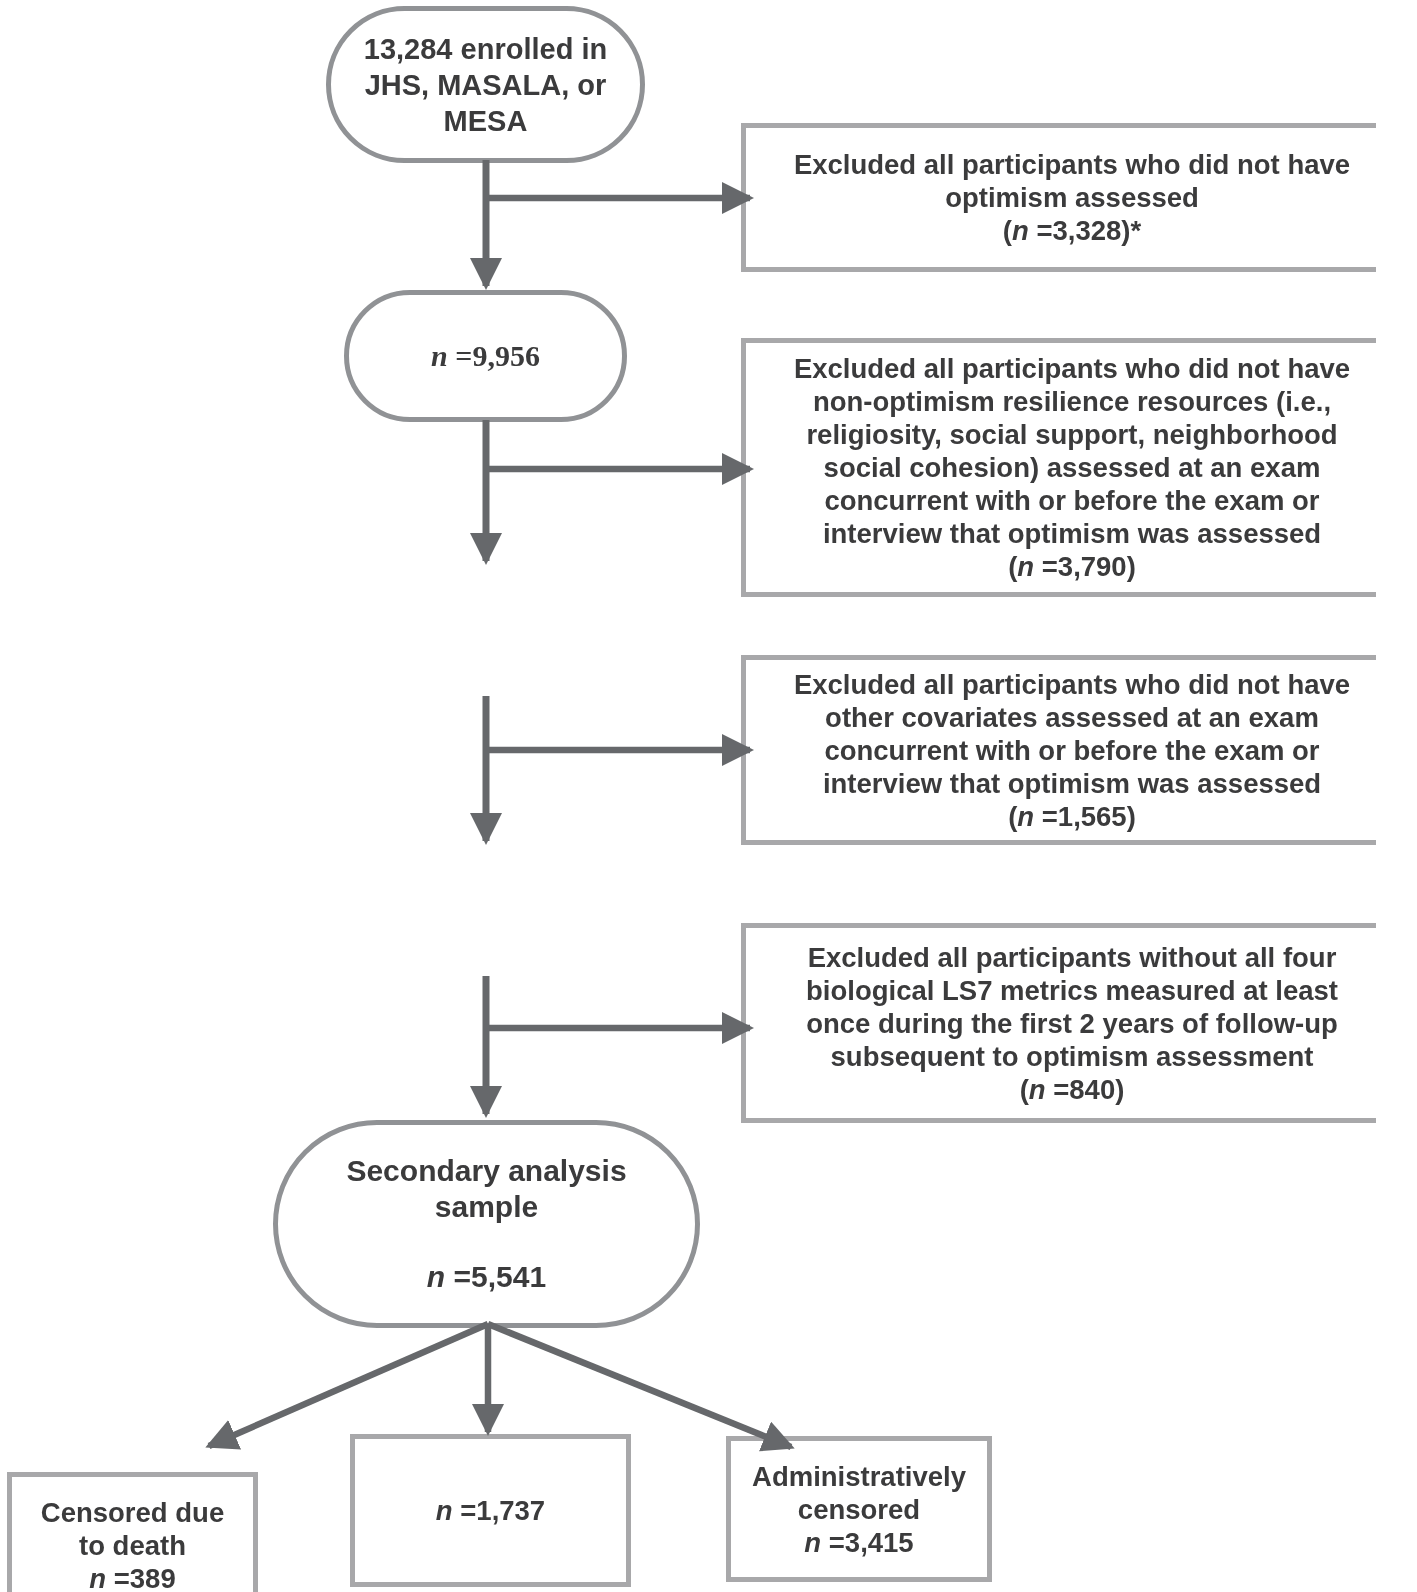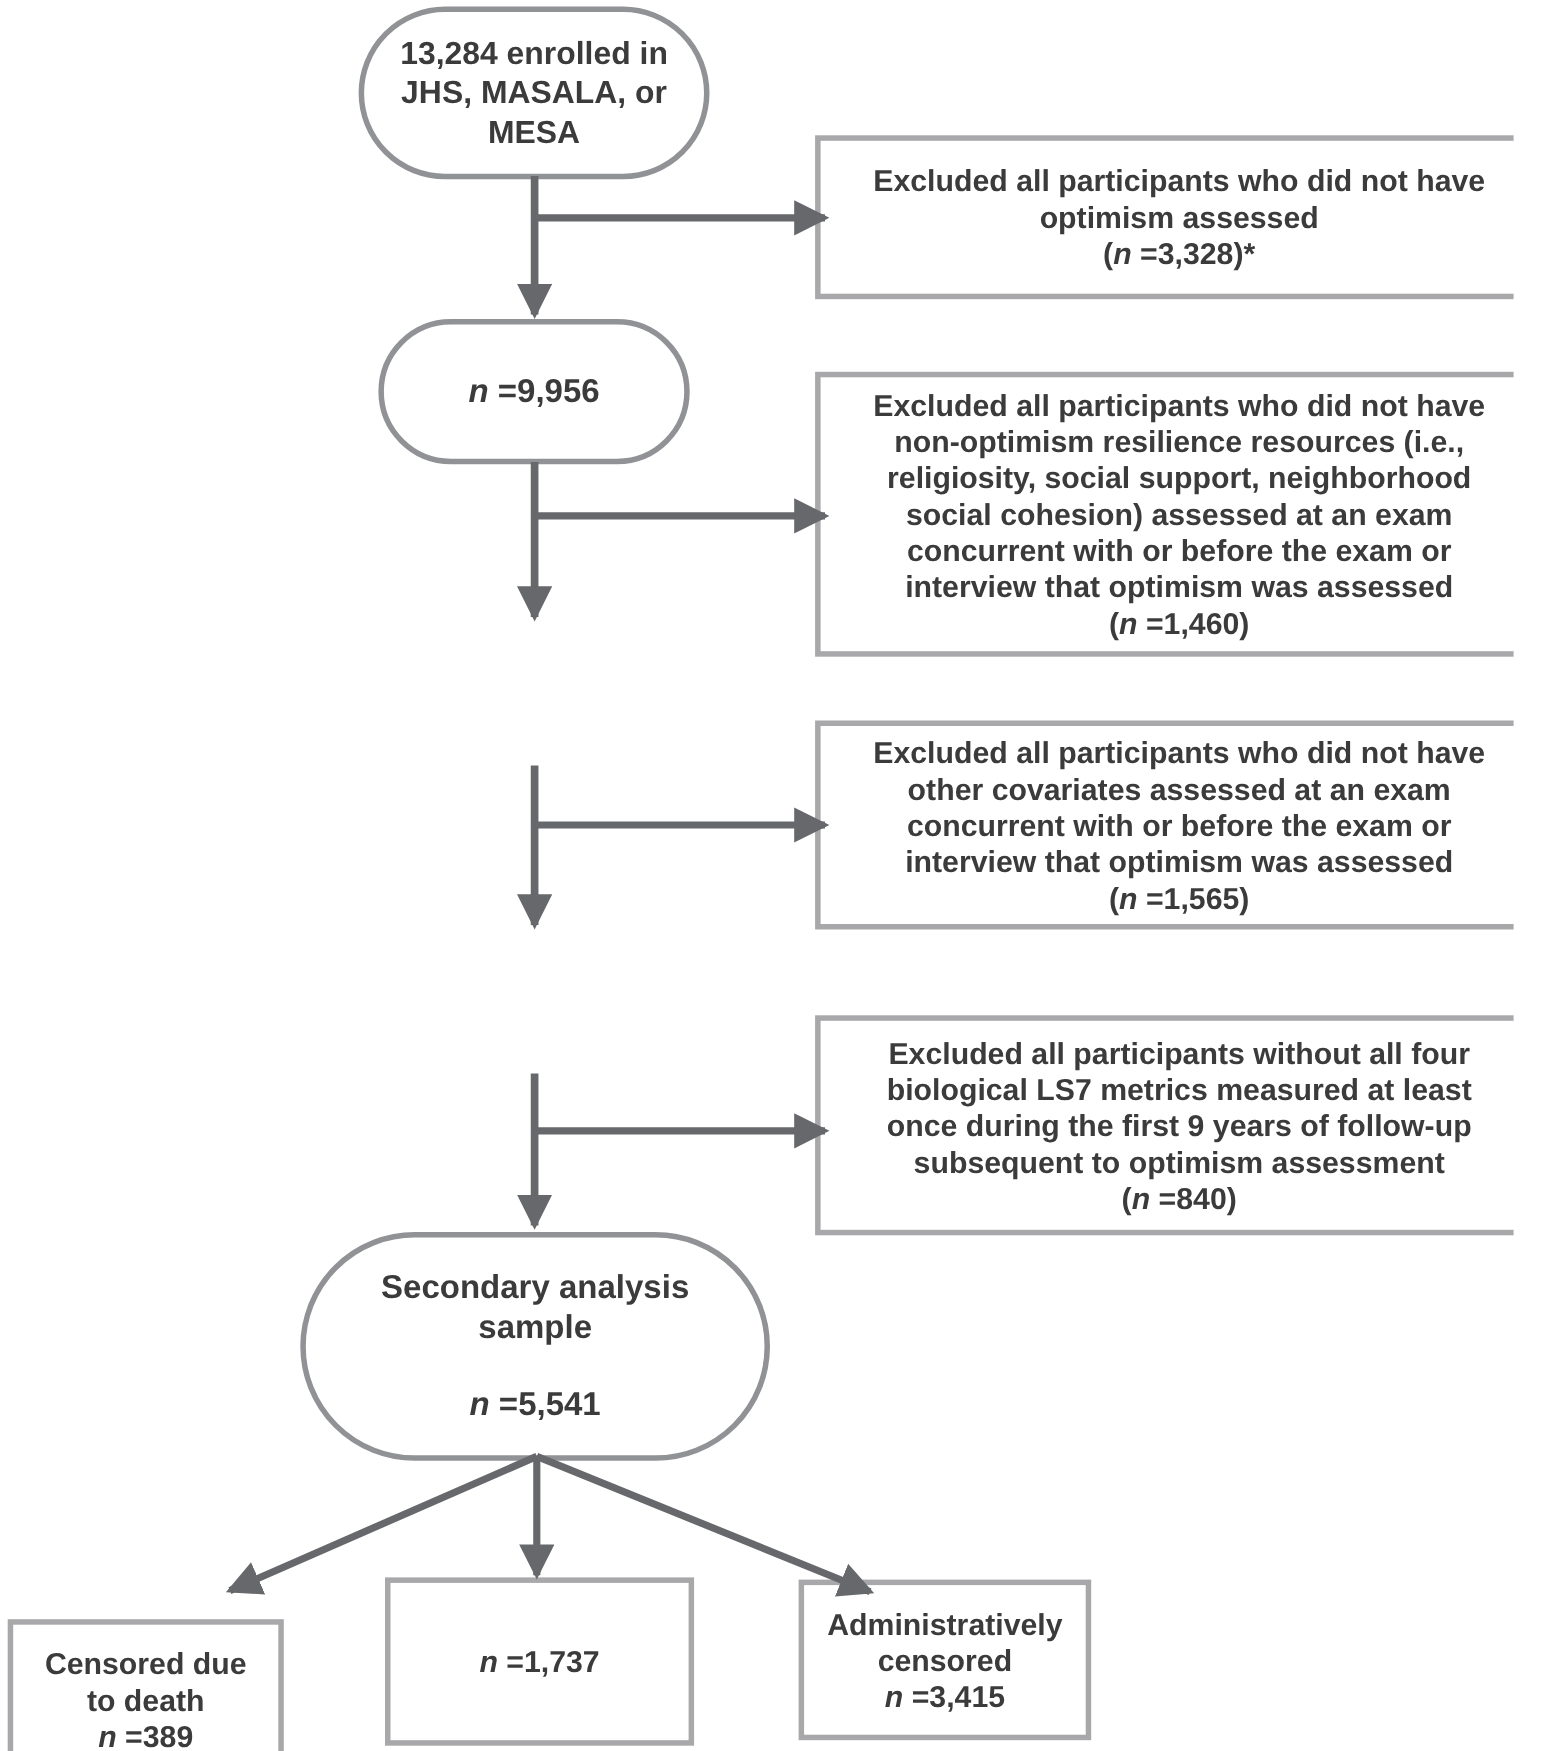--- a/index.html
+++ b/index.html
@@ -18,21 +18,21 @@
   .node{position:absolute;box-sizing:border-box;background:#fff;
     display:flex;flex-direction:column;align-items:center;justify-content:center;
     text-align:center;}
   .oval{border:5px solid var(--oval_border);}
   .rect{border:5px solid var(--box_border);}
   .pre{white-space:pre-line;}
   .count i{font-style:italic;}
   
   .pos-enrolled{left:326px;top:6px;width:319px;height:157px;border-radius:79px;
     font-size:29px;line-height:36px;}
-  .pos-n1{left:344px;top:290px;width:283px;height:132px;border-radius:66px;}
+  .pos-n1{left:344px;top:290px;width:283px;height:132px;border-radius:66px;font-family:Liberation Serif, serif;}
   .pos-n2{left:344px;top:565px;width:283px;height:133px;border-radius:66px;}
   .pos-n3{left:344px;top:845px;width:283px;height:133px;border-radius:66px;}
   .pos-secondary{left:273px;top:1120px;width:427px;height:208px;border-radius:104px;
     font-size:30px;line-height:36px;}
   .pos-secondary .gap{height:34px;}
   .oval .count{font-size:30px;line-height:36px;}
   
   .excl{left:741px;width:662px;font-size:27.5px;line-height:33px;padding:12px 14px;}
   .pos-e0{top:123px;height:149px;}
   .pos-e1{top:338px;height:259px;}
@@ -79,35 +79,35 @@
     <div class="count"><span>(</span><i>n</i><span> =3,328)*</span></div>
   </div>
 
   <div class="node rect excl pos-e1">
     <div class="pre">Excluded all participants who did not have
 non-optimism resilience resources (i.e.,
 religiosity, social support, neighborhood
 social cohesion) assessed at an exam
 concurrent with or before the exam or
 interview that optimism was assessed</div>
-    <div class="count"><span>(</span><i>n</i><span> =1,460)</span></div>
+    <div class="count"><span>(</span><i>n</i><span> =3,790)</span></div>
   </div>
 
   <div class="node rect excl pos-e2">
     <div class="pre">Excluded all participants who did not have
 other covariates assessed at an exam
 concurrent with or before the exam or
 interview that optimism was assessed</div>
     <div class="count"><span>(</span><i>n</i><span> =1,565)</span></div>
   </div>
 
   <div class="node rect excl pos-e3">
     <div class="pre">Excluded all participants without all four
 biological LS7 metrics measured at least
-once during the first 9 years of follow-up
+once during the first 2 years of follow-up
 subsequent to optimism assessment</div>
     <div class="count"><span>(</span><i>n</i><span> =840)</span></div>
   </div>
 
   <div class="node rect outcome pos-o0">
     <div class="pre">Censored due
 to death</div>
     <div class="count"><i>n</i><span> =389</span></div>
   </div>
 

